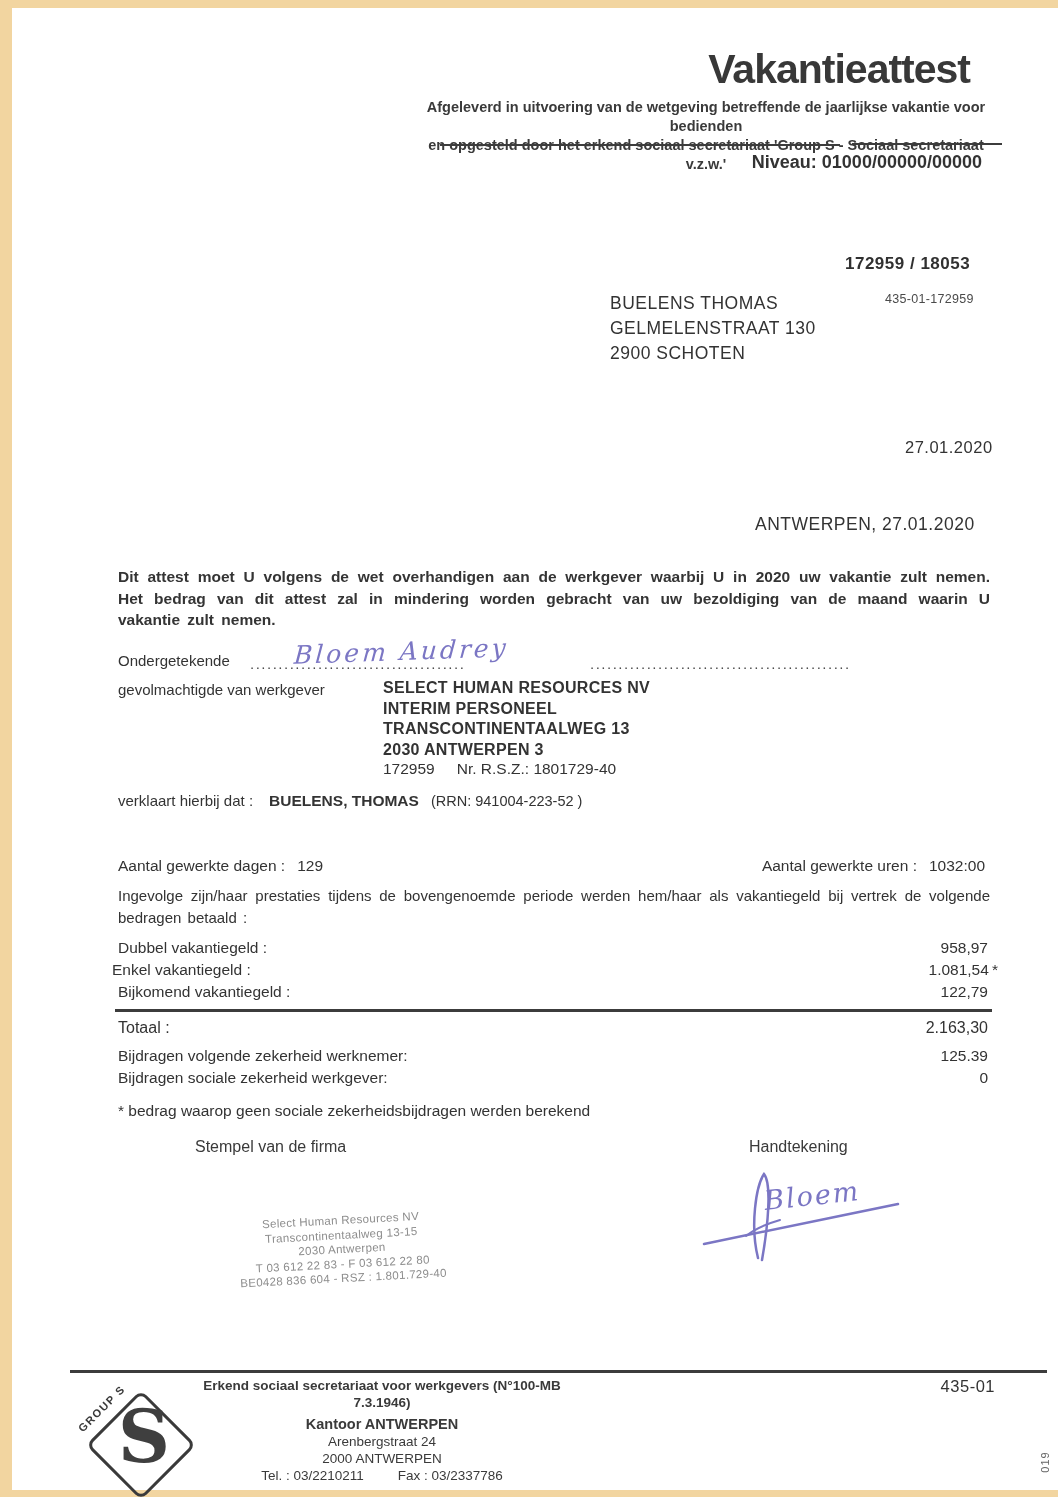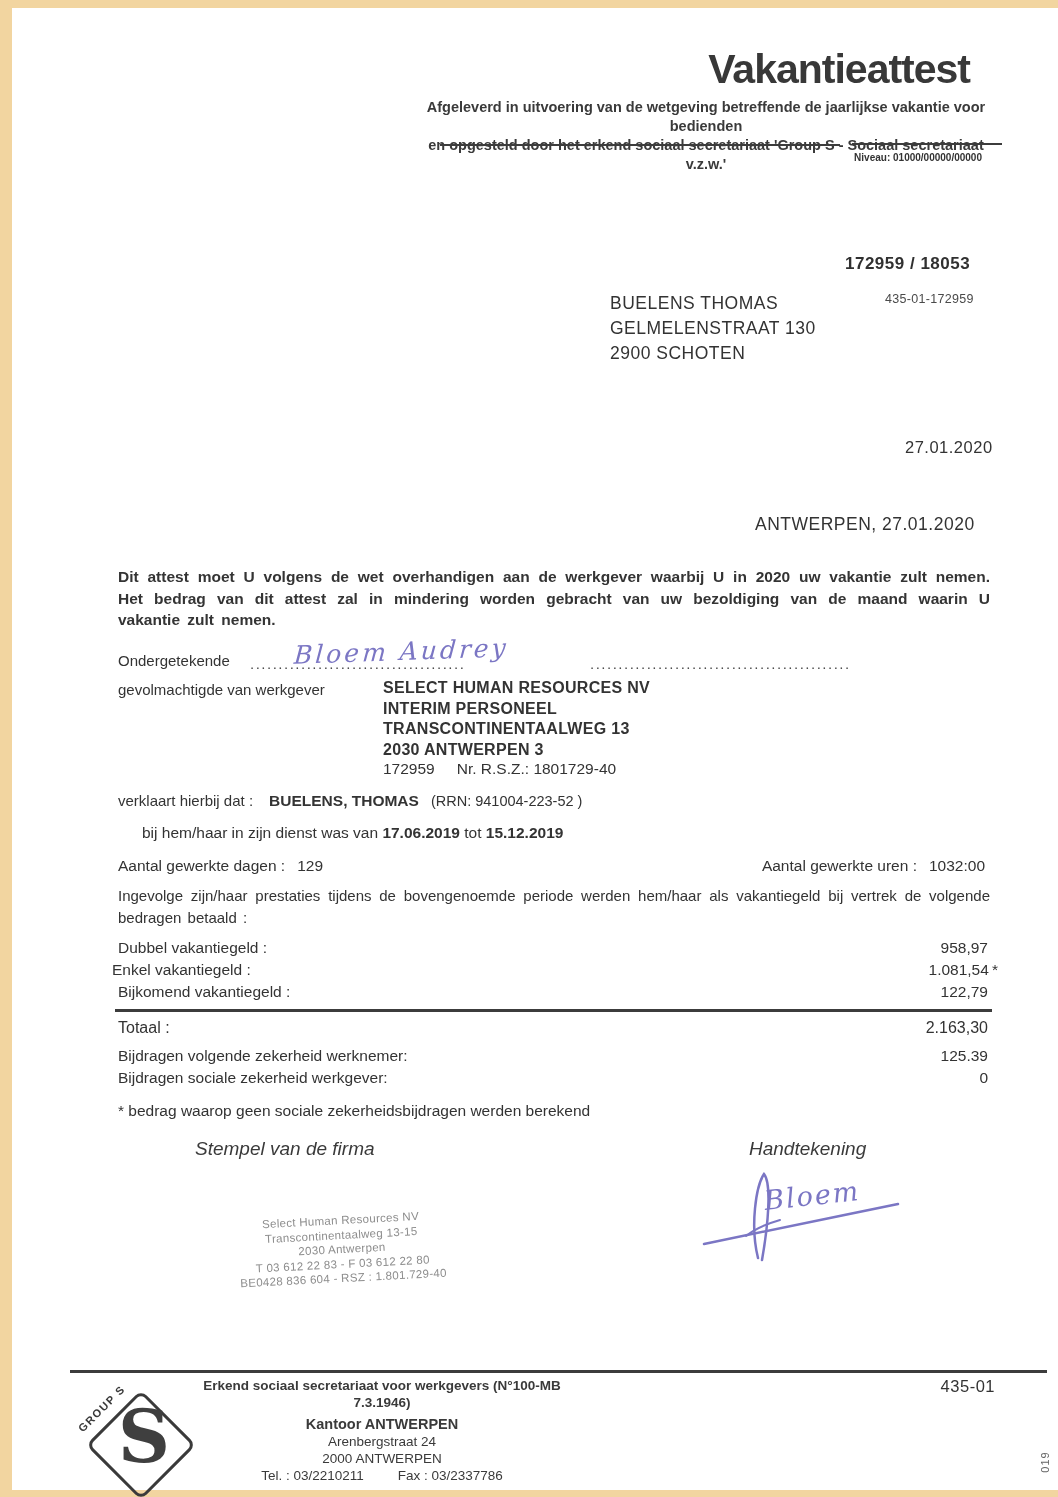--- a/index.html
+++ b/index.html
@@ -20,21 +20,21 @@
   .rule{background:#3c3c3c;height:2px;}
 
   .doc-title{
     font-size:41px;font-weight:bold;letter-spacing:-1px;color:#383838;
     white-space:nowrap;
   }
   .subtitle{
     font-size:14.5px;font-weight:bold;line-height:19px;color:#3a3a3a;
     text-align:center;
   }
-  .niveau{font-size:10px;font-weight:bold;color:#333;white-space:nowrap;}
+  .niveau{font-size:18px;font-weight:bold;color:#333;white-space:nowrap;}
 
   .ref-dossier{font-size:17px;font-weight:bold;color:#303030;letter-spacing:0.5px;}
   .ref-code{font-size:12.5px;color:#4a4a4a;letter-spacing:0.3px;}
 
   .addr{font-size:17.5px;line-height:25px;color:#333;letter-spacing:0.5px;}
 
   .date-line{font-size:16.5px;color:#333;letter-spacing:0.5px;white-space:nowrap;}
 
   .intro{
     font-size:15.5px;font-weight:bold;line-height:21.5px;color:#343434;
@@ -55,21 +55,21 @@
   .para2{
     font-size:15px;color:#333;line-height:21.5px;
     text-align:justify;word-spacing:2px;
   }
 
   .amount-label{font-size:15.5px;color:#333;}
   .amount-value{font-size:15.5px;color:#333;text-align:right;white-space:nowrap;}
   .total-label{font-size:16px;color:#333;}
   .total-value{font-size:16px;color:#333;text-align:right;}
 
-  .small-label{font-size:19px;color:#3a3a3a;font-style:italic;}
+  .small-label{font-size:16px;color:#3a3a3a;}
 
   .stamp{
     color:#8d8d8d;font-size:11.5px;line-height:14.5px;text-align:center;
     transform:rotate(-3deg);letter-spacing:0.3px;
   }
 
   .footer-block{text-align:center;color:#3a3a3a;}
   .f-line1{font-size:13.5px;line-height:17px;}
   .f-line2{font-size:13.5px;font-weight:bold;line-height:17px;}
   .f-office{font-size:14.5px;font-weight:bold;line-height:18px;margin-top:4px;}
@@ -147,23 +147,20 @@
       <div>TRANSCONTINENTAALWEG 13</div>
       <div>2030 ANTWERPEN 3</div>
     </div>
     <div class="abs emp-num" style="left:371px;top:752px;">
       <span>172959</span><span style="display:inline-block;width:22px;"></span><span>Nr. R.S.Z.: 1801729-40</span>
     </div>
 
     <div class="abs body-text" style="left:106px;top:784px;">
       <span>verklaart hierbij dat :</span><span style="display:inline-block;width:16px;"></span><span class="bold" style="font-size:15.5px;">BUELENS, THOMAS</span><span style="display:inline-block;width:12px;"></span><span style="font-size:14.5px;">(RRN: 941004-223-52 )</span>
     </div>
-    <div class="abs body-text" style="left:130px;top:816px;font-size:15.5px;">
-      <span>bij hem/haar in zijn dienst was van </span><span class="bold">17.06.2019</span><span> tot </span><span class="bold">15.12.2019</span>
-    </div>
 
     <div class="abs body-text" style="left:106px;top:849px;font-size:15.5px;">
       <span>Aantal gewerkte dagen :</span><span style="display:inline-block;width:12px;"></span><span>129</span>
     </div>
     <div class="abs body-text" style="right:73px;top:849px;font-size:15.5px;">
       <span>Aantal gewerkte uren :</span><span style="display:inline-block;width:12px;"></span><span>1032:00</span>
     </div>
 
     <div class="abs para2" style="left:106px;top:877px;width:872px;">Ingevolge zijn/haar prestaties tijdens de bovengenoemde periode werden hem/haar als vakantiegeld bij vertrek de volgende bedragen betaald :</div>
 

